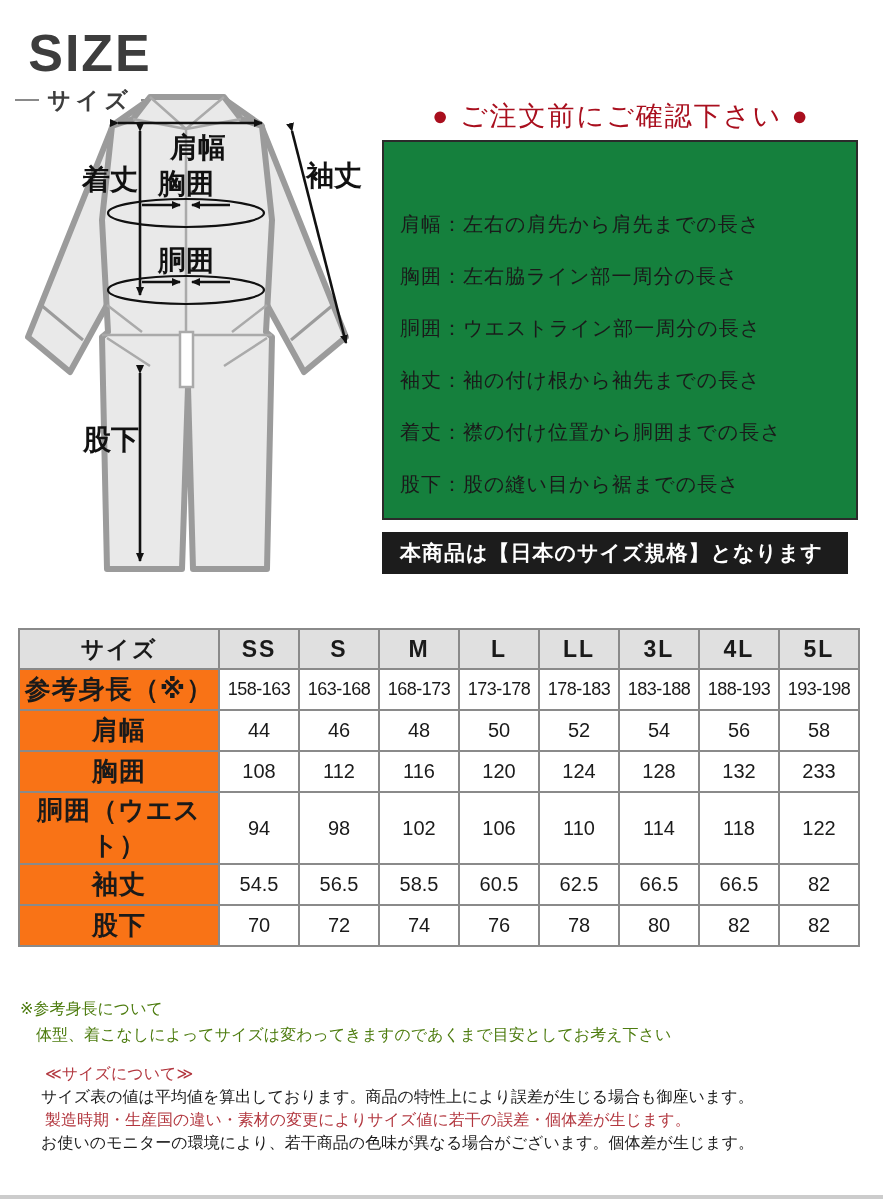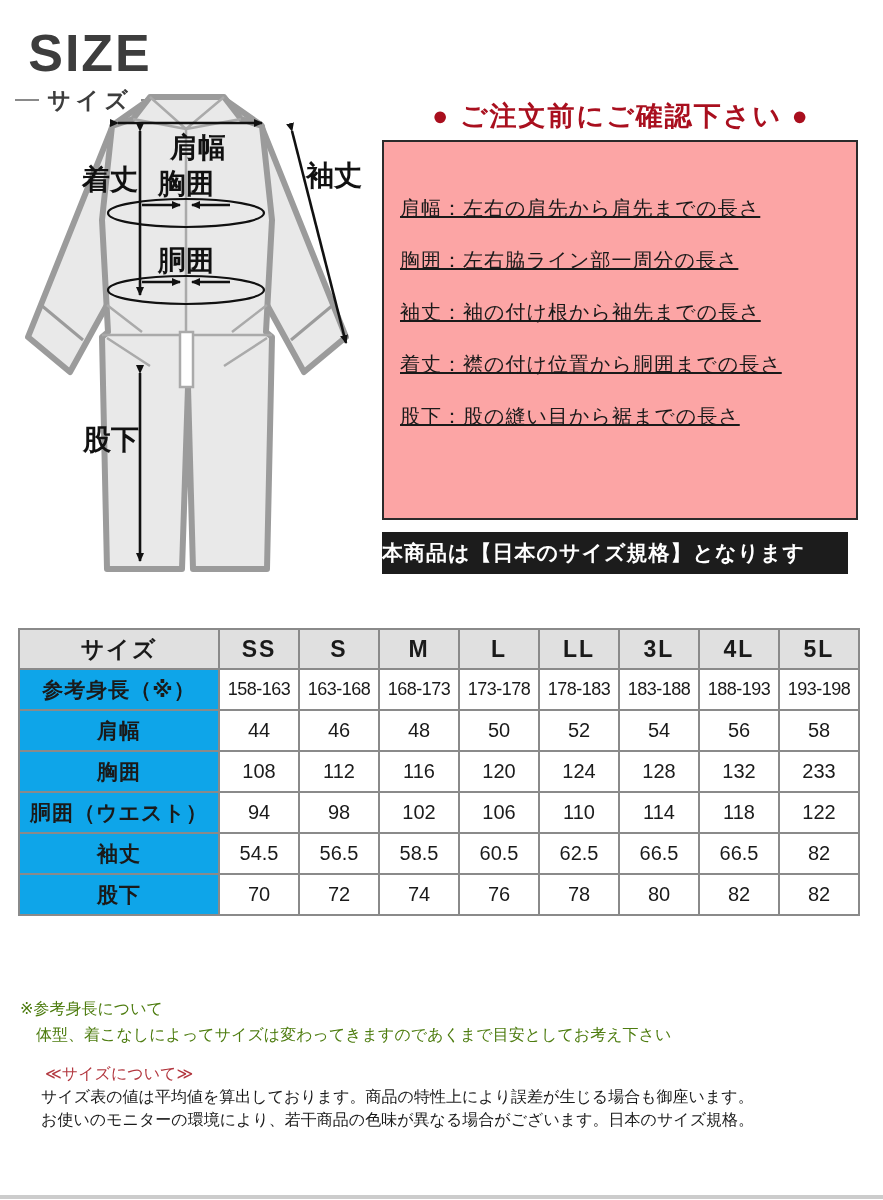--- a/index.html
+++ b/index.html
@@ -16,47 +16,47 @@
   .heading-dash { width:24px; height:0; border-top:2px solid #8a8a8a; }
   .heading-ja { font-size:23px; font-weight:bold; letter-spacing:5px; color:#3d3d3d; }
 
   
   .garment { position:absolute; left:10px; top:85px; }
   .garment text { font-size:28px; font-weight:600; fill:#111; }
 
   
   .notice-title {
     position:absolute; left:382px; top:94px; width:478px; height:44px;
-    text-align:center; font-size:27px; font-weight:bold; letter-spacing:2px;
+    text-align:center; font-size:27px; font-weight:normal; letter-spacing:2px;
     color:#a90f1e; line-height:44px; white-space:nowrap;
   }
   .notice-box {
     position:absolute; left:382px; top:140px; width:476px; height:380px;
-    border:2px solid #2b2b2b; background:#fca5a5; padding:40px 0 0 16px;text-decoration:underline;
+    border:2px solid #2b2b2b; background:#15803d; padding:56px 0 0 16px;
   }
   .def-line { font-size:20px; line-height:52px; letter-spacing:1px; white-space:nowrap; color:#1a1a1a; }
 
   .jp-bar {
     position:absolute; left:382px; top:532px; width:466px; height:42px;
     background:#1c1c1c; color:#fff; font-size:21px; font-weight:bold;
-    line-height:42px; letter-spacing:1px; white-space:nowrap;
+    line-height:42px; padding-left:18px; letter-spacing:1px; white-space:nowrap;
   }
 
   
   .size-table {
     position:absolute; left:18px; top:628px; width:842px;
     border-collapse:collapse; table-layout:fixed; background:#fff;
   }
   .size-table th, .size-table td {
     border:2px solid #8a8a8a; text-align:center; vertical-align:middle;
     font-weight:normal; padding:0;
   }
   .size-table .col-label { width:200px; }
   .size-table thead th { background:#e0e0e0; height:40px; font-size:23px; font-weight:600; letter-spacing:2px; }
-  .size-table tbody th { background:#0ea5e9; font-size:21px; font-weight:600; letter-spacing:1px; }
+  .size-table tbody th { background:#f97316; font-size:26px; font-weight:600; letter-spacing:1px; }
   .size-table tbody tr { height:41px; }
   .size-table tbody td { font-size:20px; background:#fff; }
   .size-table tbody tr.row-height td { font-size:18px; letter-spacing:-0.5px;margin-top:37px; }
 
   
   .notes-ref { position:absolute; left:20px; top:996px; font-size:16px; line-height:26px; color:#4d7c0f; }
   .notes-size { position:absolute; left:20px; top:1062px; font-size:16px; line-height:23px; }
   .note-black { color:#1a1a1a;margin-left:21px; }
   .note-red { color:#b2363e;margin-left:25px; }
 
@@ -126,20 +126,21 @@
     <text x="176" y="185" text-anchor="middle">胴囲</text>
     <text x="324" y="100" text-anchor="middle">袖丈</text>
     <text x="101" y="364" text-anchor="middle">股下</text>
   </svg>
 
   <div class="notice-title">● ご注文前にご確認下さい ●</div>
   <div class="notice-box">
     <div>
         <div class="def-line">肩幅：左右の肩先から肩先までの長さ</div>
         <div class="def-line">胸囲：左右脇ライン部一周分の長さ</div>
+        <div class="def-line">胴囲：ウエストライン部一周分の長さ</div>
         <div class="def-line">袖丈：袖の付け根から袖先までの長さ</div>
         <div class="def-line">着丈：襟の付け位置から胴囲までの長さ</div>
         <div class="def-line">股下：股の縫い目から裾までの長さ</div>
       </div>
   </div>
 
   <div class="jp-bar">本商品は【日本のサイズ規格】となります</div>
 
   <table class="size-table">
     <thead>
@@ -226,17 +227,18 @@
   </table>
 
   <div class="notes-ref">
     <div>※参考身長について</div>
     <div>　体型、着こなしによってサイズは変わってきますのであくまで目安としてお考え下さい</div>
   </div>
 
   <div class="notes-size">
       <div class="note-red">≪サイズについて≫</div>
       <div class="note-black">サイズ表の値は平均値を算出しております。商品の特性上により誤差が生じる場合も御座います。</div>
-      <div class="note-black">お使いのモニターの環境により、若干商品の色味が異なる場合がございます。日本のサイズ規格。</div>
+      <div class="note-red">製造時期・生産国の違い・素材の変更によりサイズ値に若干の誤差・個体差が生じます。</div>
+      <div class="note-black">お使いのモニターの環境により、若干商品の色味が異なる場合がございます。個体差が生じます。</div>
     </div>
 
   <div class="bottom-divider"></div>
 </div>
 
 </body></html>

